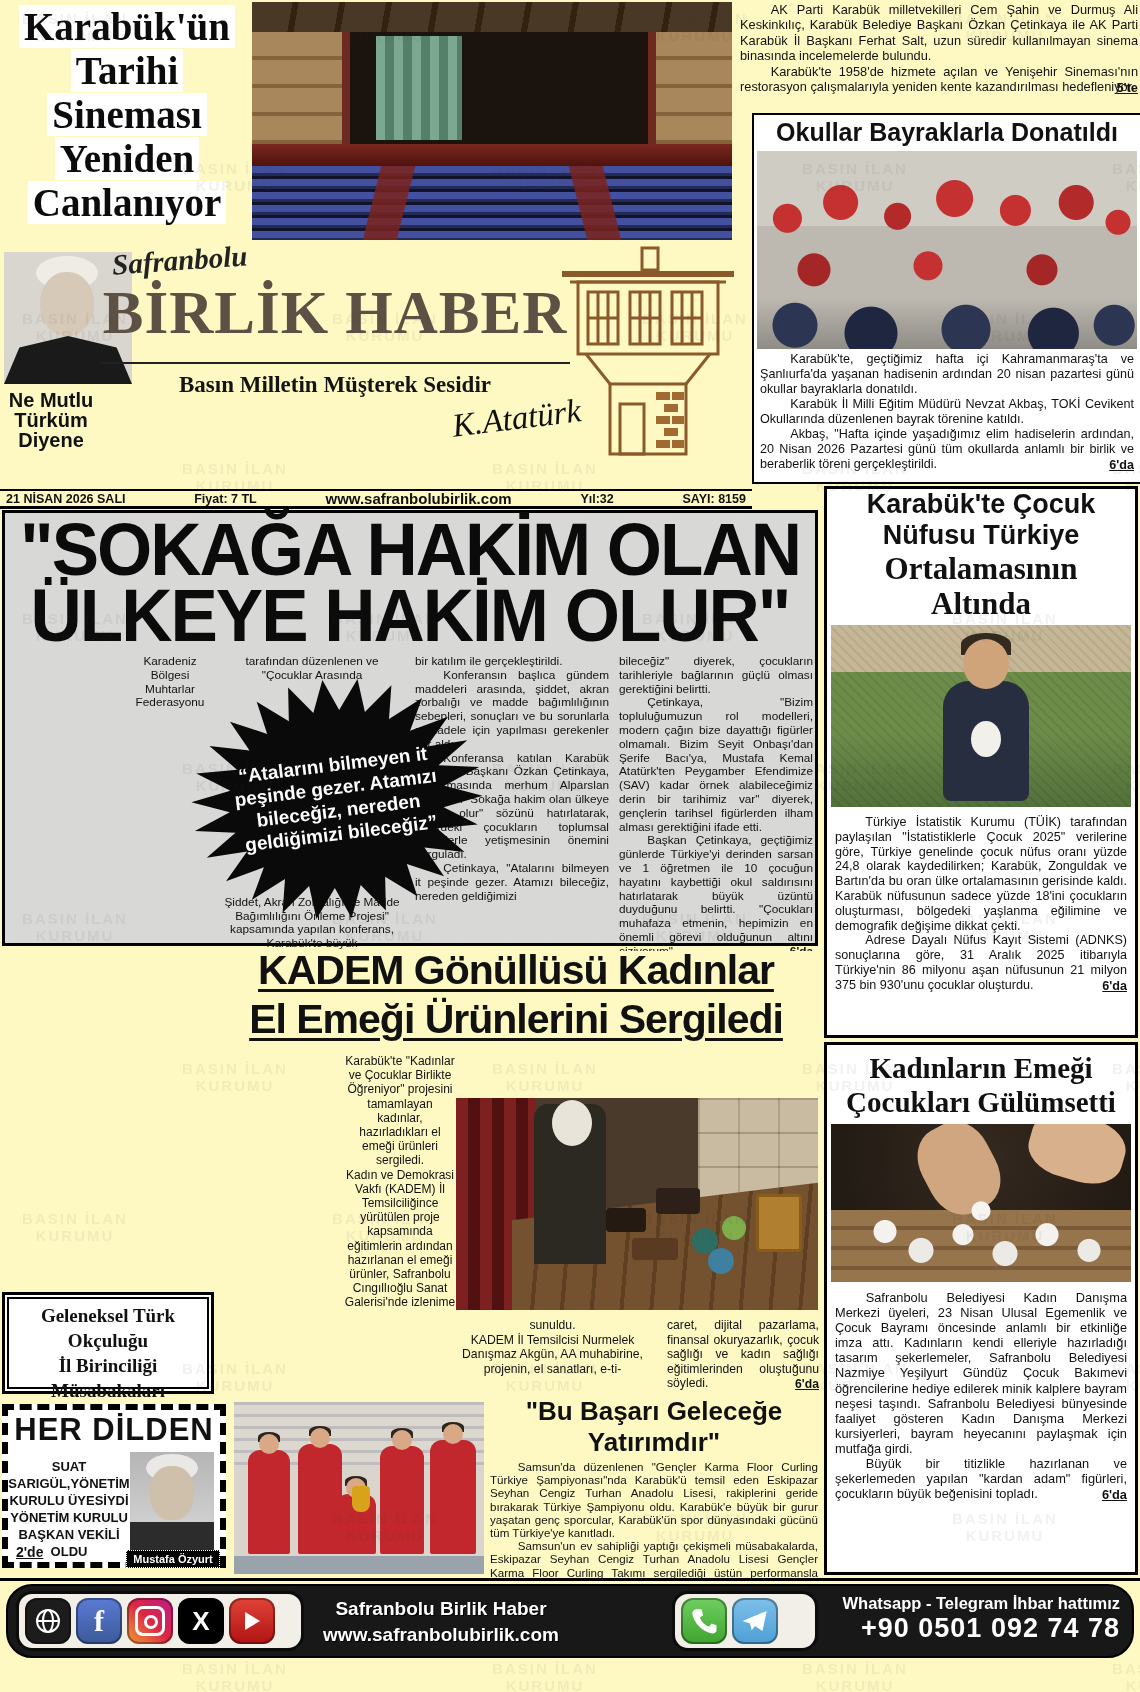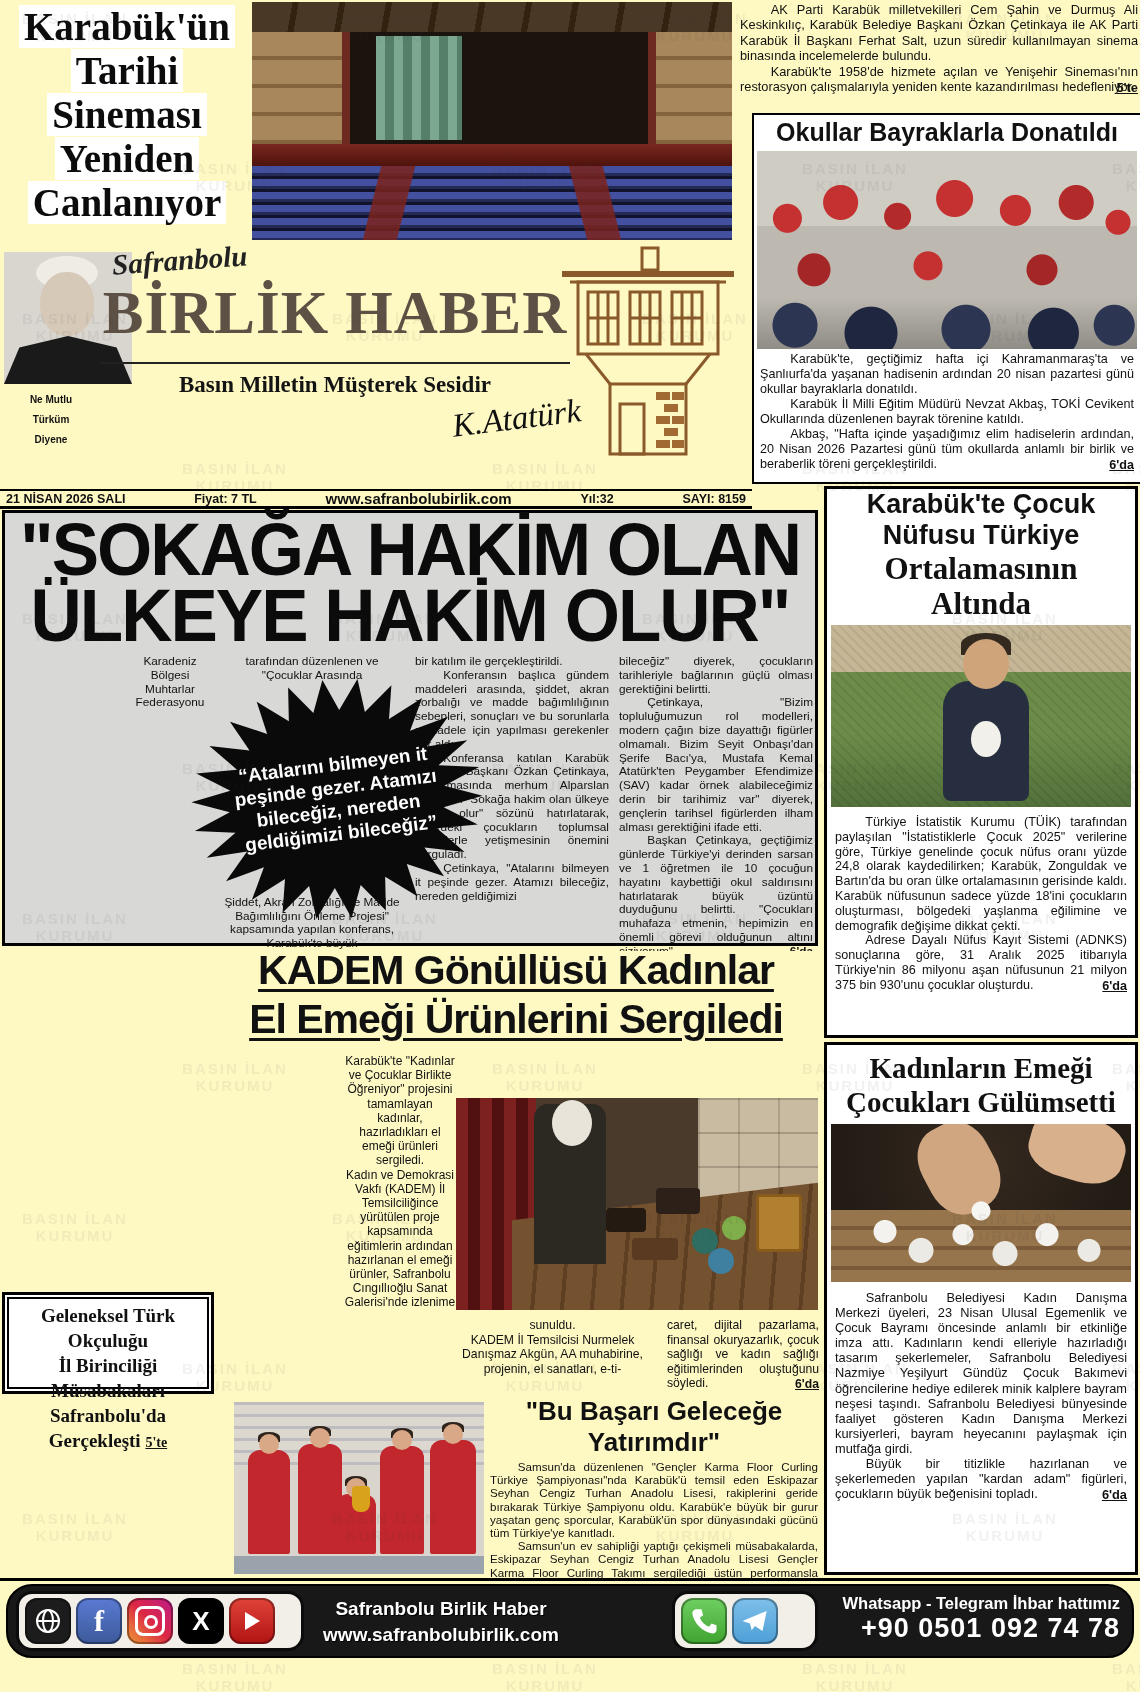--- a/index.html
+++ b/index.html
@@ -61,21 +61,21 @@
      radial-gradient(circle at 78% 92%,#1f2740 0 25px,transparent 26px),
      radial-gradient(circle at 94% 88%,#2c3552 0 20px,transparent 21px);}
   .ok-text{padding:3px 6px 0;font-size:12.6px;line-height:15px;overflow:hidden;height:132px;}
   
   .masthead{left:0;top:240px;width:752px;height:248px;}
   .ataturk{position:absolute;left:4px;top:12px;width:128px;height:132px;background:#d9d6d0;overflow:hidden;}
   .at-hair{position:absolute;left:32px;top:4px;width:62px;height:34px;background:#efece6;border-radius:50%;}
   .at-face{position:absolute;left:36px;top:20px;width:54px;height:64px;background:#d6c9b8;border-radius:48%;}
   .at-suit{position:absolute;left:0;bottom:0;width:100%;height:48px;background:#1a1a1a;
            clip-path:polygon(0 100%,12% 24%,50% 0,88% 24%,100% 100%);}
-  .motto{position:absolute;left:0;top:150px;width:102px;text-align:center;font-weight:bold;font-size:10px;line-height:20px;}
+  .motto{position:absolute;left:0;top:150px;width:102px;text-align:center;font-weight:bold;font-size:20px;line-height:20px;}
   .ms-script{position:absolute;left:112px;top:4px;font-family:"Liberation Serif",serif;font-style:italic;font-weight:bold;
              font-size:29px;transform:rotate(-4deg);color:#222;}
   .ms-title{position:absolute;left:100px;top:38px;width:470px;text-align:center;
             font-family:"Liberation Serif",serif;font-weight:bold;font-size:61px;letter-spacing:1px;color:#5d5044;}
   .ms-tagline{position:absolute;left:100px;top:122px;width:470px;text-align:center;border-top:2px solid #222;
               font-family:"Liberation Serif",serif;font-weight:bold;font-size:23px;padding-top:8px;color:#141414;}
   .ms-sig{position:absolute;left:452px;top:160px;font-family:"Liberation Serif",serif;font-style:italic;
           font-size:33px;transform:rotate(-7deg);color:#101010;}
   .house{position:absolute;left:556px;top:2px;}
   
@@ -423,20 +423,33 @@
     </div>
   </div>
 
   <div class="abs okculuk">
     <div>Geleneksel Türk Okçuluğu</div>
     <div>İl Birinciliği Müsabakaları</div>
     <div><span>Safranbolu'da Gerçekleşti</span>
       <span class="sm">5'te</span></div>
   </div>
 
+  <div class="abs herdilden">
+    <div class="hd-title">HER DİLDEN</div>
+    <div class="hd-row">
+      <div class="hd-text">SUAT SARIGÜL,YÖNETİM KURULU ÜYESİYDİ YÖNETİM KURULU BAŞKAN VEKİLİ OLDU</div>
+      <div class="hd-photo">
+        <div class="oz-hair"></div>
+        <div class="oz-face"></div>
+        <div class="oz-suit"></div>
+        <div class="hd-cap">Mustafa Özyurt</div>
+      </div>
+    </div>
+    <div class="hd-ref">2'de</div>
+  </div>
 
   <div class="abs basari">
     <div class="bs-photo">
       <div class="cu-banner"></div>
       <div class="cu-floor"></div>
       <div class="cu-p" style="left:14px;top:48px;width:42px;height:104px;"></div>
       <div class="cu-hair" style="left:24px;top:30px;"></div>
       <div class="cu-h" style="left:25px;top:32px;"></div>
       <div class="cu-p" style="left:64px;top:42px;width:44px;height:110px;"></div>
       <div class="cu-hair" style="left:75px;top:24px;"></div>

